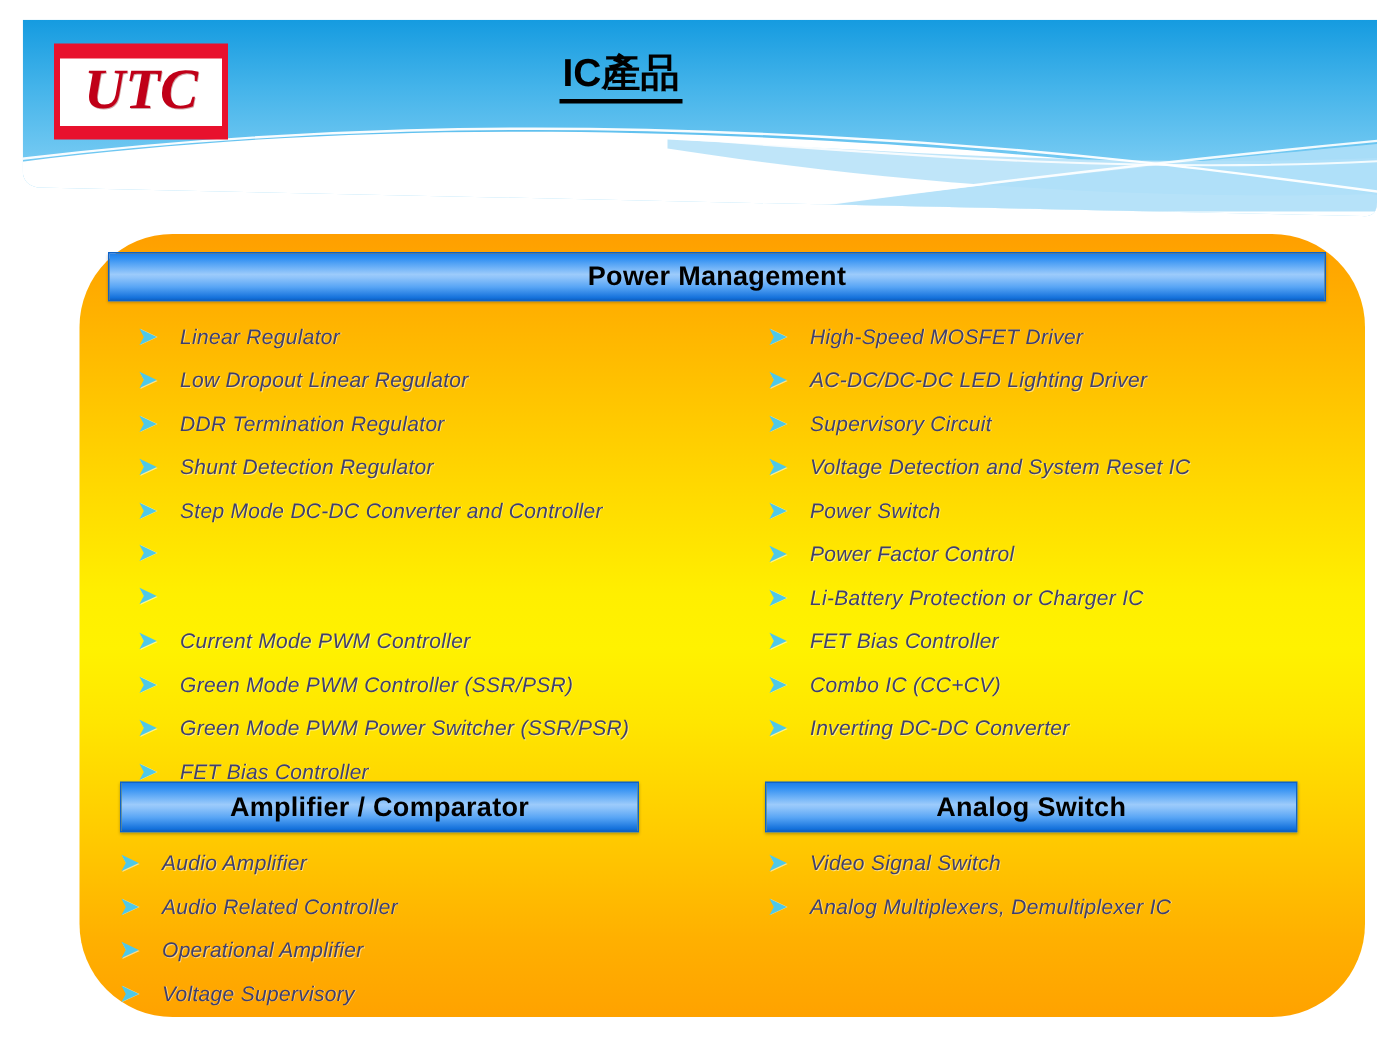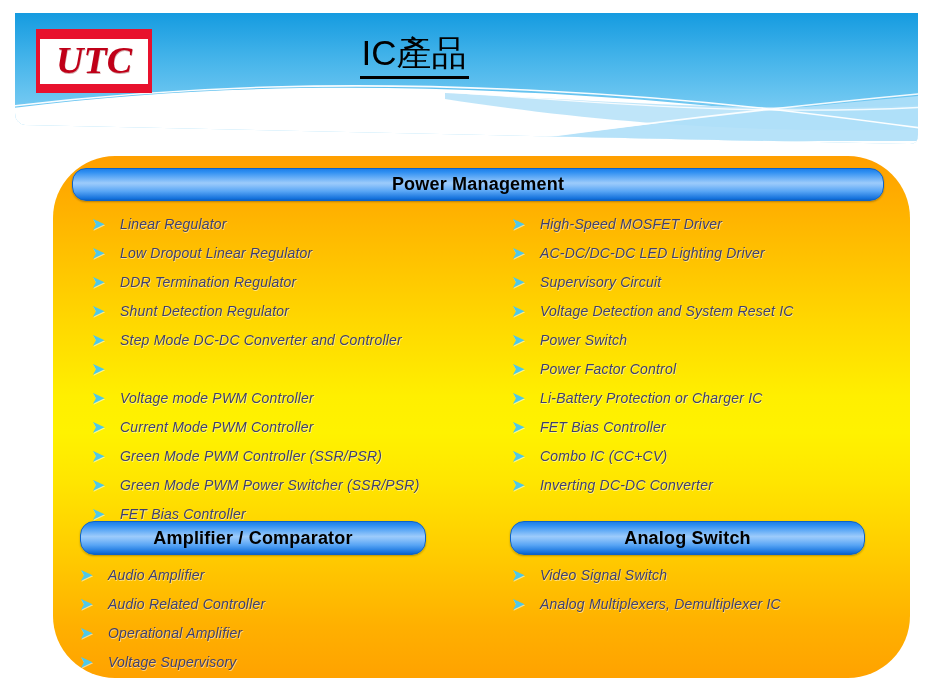--- a/index.html
+++ b/index.html
@@ -61,22 +61,22 @@
     text-shadow: 0.5px 0.5px 0 rgba(120,0,10,0.35);
     padding-bottom: 2px;
   }
 
   .page-title {
     position: absolute;
     left: 0;
     top: 33px;
     width: 828px;
     text-align: center;
-    font-size: 35px;
-    font-weight: normal;
+    font-size: 26px;
+    font-weight: bold;
     color: #000000;
     letter-spacing: 0px;
   }
   .page-title .underlined {
     border-bottom: 3px solid #000;
     padding: 0 2px 4px 2px;
     display: inline-block;
     line-height: 1.05;
   }
 
@@ -97,21 +97,21 @@
         #FFE600 62%,
         #FFCC00 76%,
         #FFB000 90%,
         #FFA200 100%);
     box-sizing: border-box;
   }
 
   
   .section-bar {
     position: absolute;
-    border-radius: 14px;
+    border-radius: 0;
     background: linear-gradient(to bottom,
         #1F7FE8 0%,
         #2F8FF2 10%,
         #9CCBFB 45%,
         #8EC3FA 52%,
         #58A5F5 72%,
         #1572DC 95%,
         #0F62C4 100%);
     border: 1px solid #0E63C8;
     box-shadow: 0 1px 2px rgba(0,0,0,0.28);
@@ -233,21 +233,20 @@
     </li>
   <li class="bullet-item">
       <span class="bullet-marker">➤</span>
       <span class="bullet-text">Step Mode DC-DC Converter and Controller</span>
     </li>
   <li class="bullet-item">
       <span class="bullet-marker">➤</span>
     </li>
   <li class="bullet-item">
       <span class="bullet-marker">➤</span>
-      <span class="bullet-text">Voltage mode PWM Controller</span>
     </li>
   <li class="bullet-item">
       <span class="bullet-marker">➤</span>
       <span class="bullet-text">Current Mode PWM Controller</span>
     </li>
   <li class="bullet-item">
       <span class="bullet-marker">➤</span>
       <span class="bullet-text">Green Mode PWM Controller (SSR/PSR)</span>
     </li>
   <li class="bullet-item">

